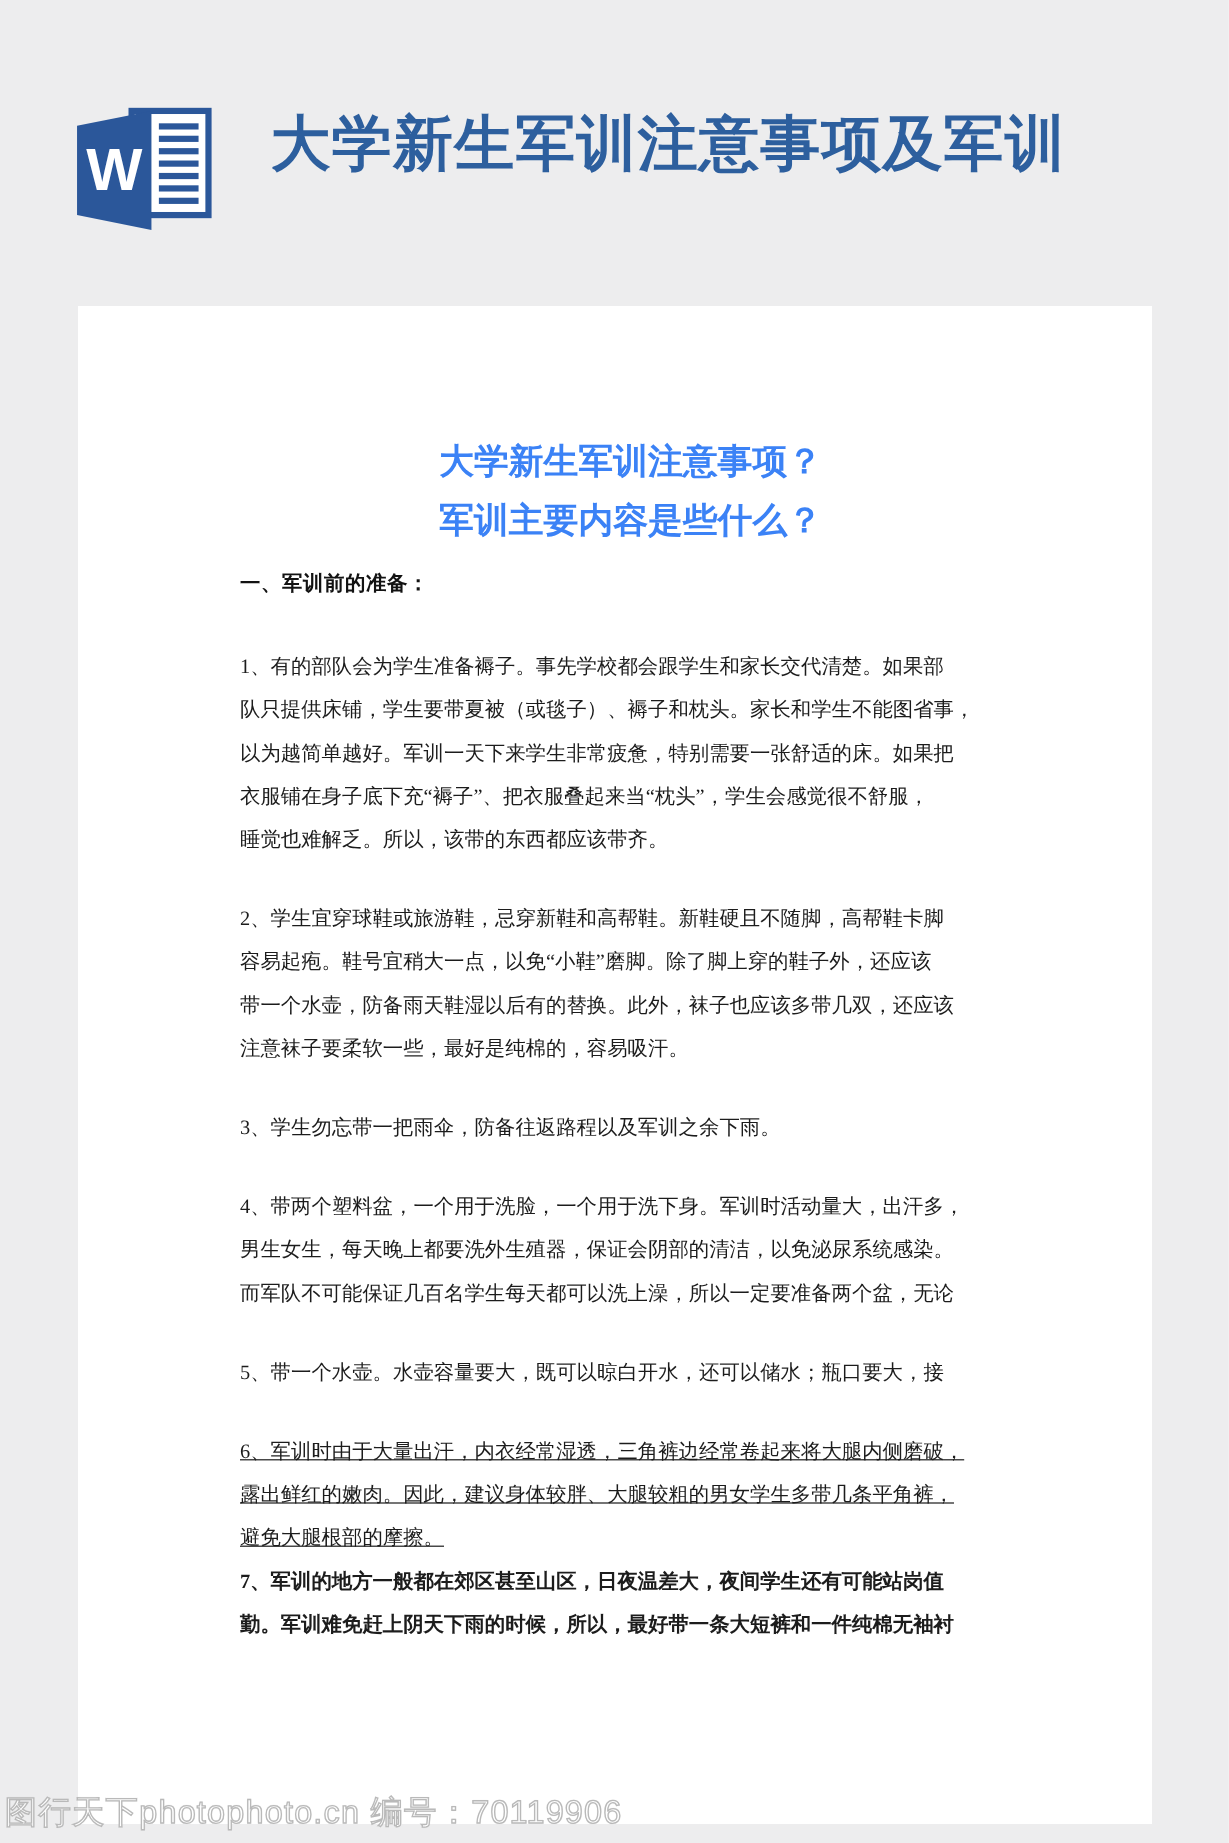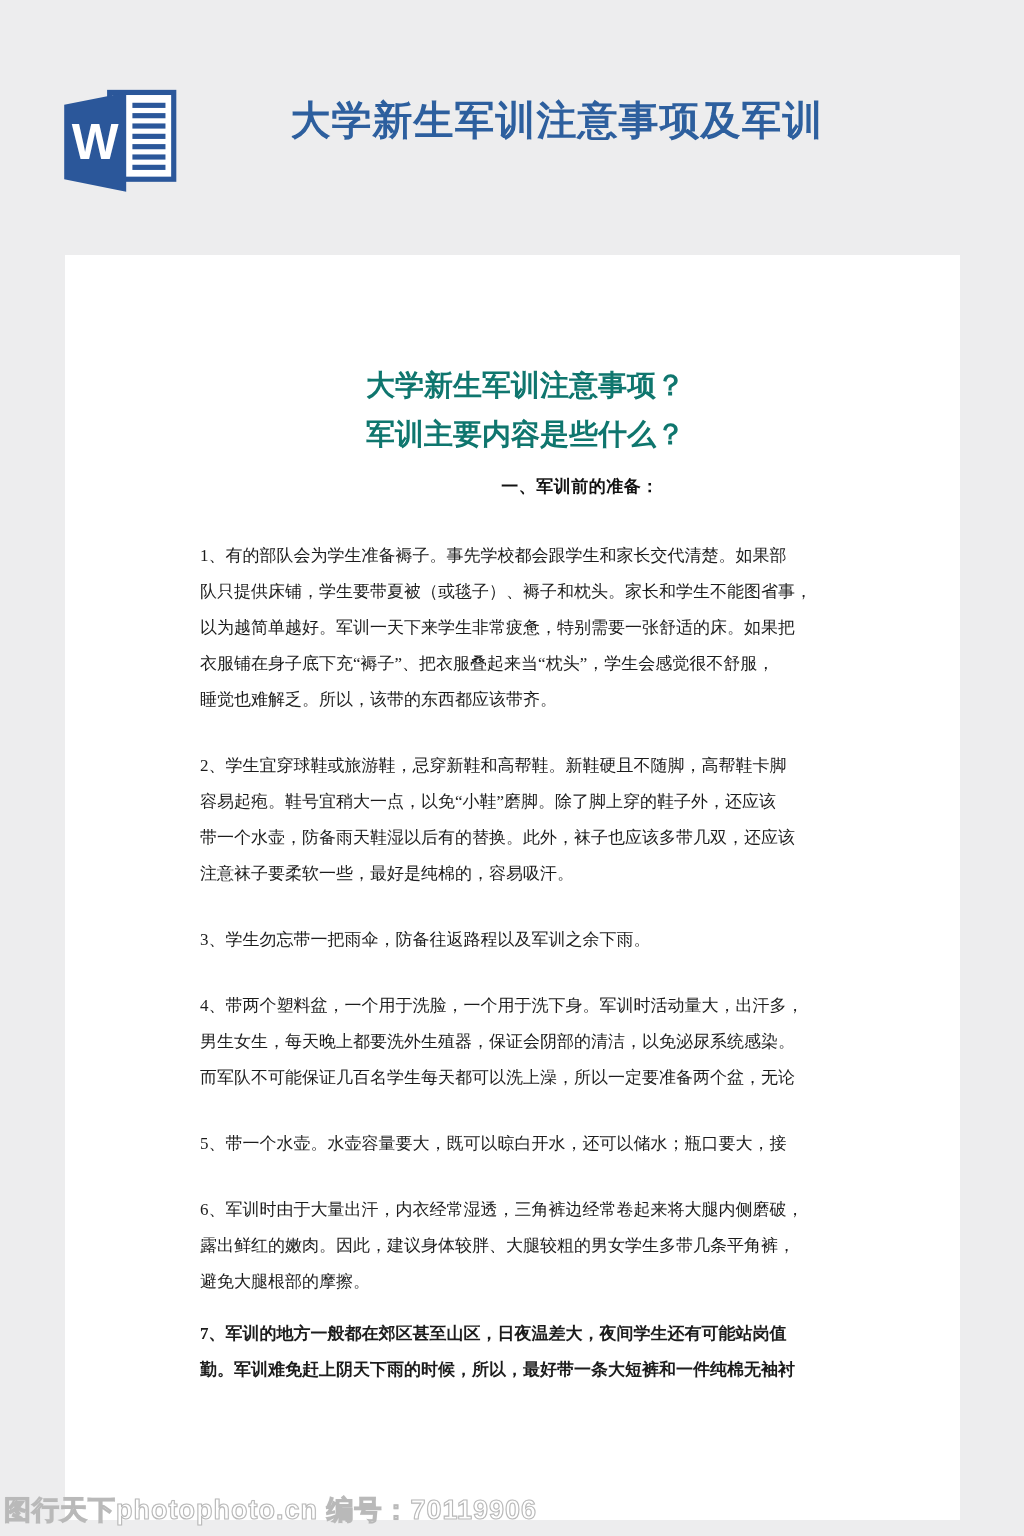--- a/index.html
+++ b/index.html
@@ -7,53 +7,53 @@
     position:relative;width:1024px;height:1536px;overflow:hidden;
     background:#ededee;
     font-family:"Liberation Serif","DejaVu Serif",serif;
   }
   
   .header{position:absolute;left:0;top:0;width:100%;height:255px;}
   .word-icon{position:absolute;left:58px;top:86px;width:124px;height:110px;}
   .header-text{position:absolute;left:180px;right:90px;top:94px;text-align:center;}
   .header-title{
     font-family:"Liberation Sans","DejaVu Sans",sans-serif;
-    font-weight:bold;font-size:40px;line-height:52px;color:#2d5f9e;letter-spacing:1px;
+    font-weight:bold;font-size:50px;line-height:52px;color:#2d5f9e;letter-spacing:1px;
   }
   .header-subtitle{
     margin-top:12px;
     font-family:"Liberation Sans","DejaVu Sans",sans-serif;
     font-size:25px;color:#3a3a3a;letter-spacing:1px;
   }
   
   .page{
     position:absolute;left:65px;top:255px;width:895px;height:1265px;
     background:#ffffff;
   }
   .doc-title{
     margin-top:106px;text-align:center;
-    font-size:29px;font-weight:bold;line-height:49px;color:#0f766e;padding-left:26px;
+    font-size:29px;font-weight:bold;line-height:49px;color:#3b82f6;padding-left:26px;
   }
   .doc-heading{
     margin:16px 0 0 135px;
-    font-size:17px;font-weight:bold;color:#121212;letter-spacing:0.5px;text-align:center;
+    font-size:17px;font-weight:bold;color:#121212;letter-spacing:0.5px;
   }
   .doc-body{
     margin:40px 95px 0 135px;
     font-size:17px;line-height:36px;color:#1c1c1c;
   }
   .para{margin-bottom:30px;}
-  .para:nth-child(6){margin-bottom:16px;}   
+  .para:nth-child(6){margin-bottom:0;text-decoration:underline;}   
   .para:last-child{margin-bottom:0;font-weight:bold;}
   .line{white-space:nowrap;}
   
   .watermark{
     position:absolute;left:4px;top:1492px;
     font-family:"Liberation Sans","DejaVu Sans",sans-serif;
-    font-size:27px;font-weight:bold;letter-spacing:1px;
+    font-size:27px;font-weight:normal;letter-spacing:1px;
     color:#ffffff;
     -webkit-text-stroke:1.1px #b9b9b9;
     text-shadow:0 0 1px #c0c0c0;
   }
 </style>
 </head>
 <body>
 
 <div class="screen">
 

